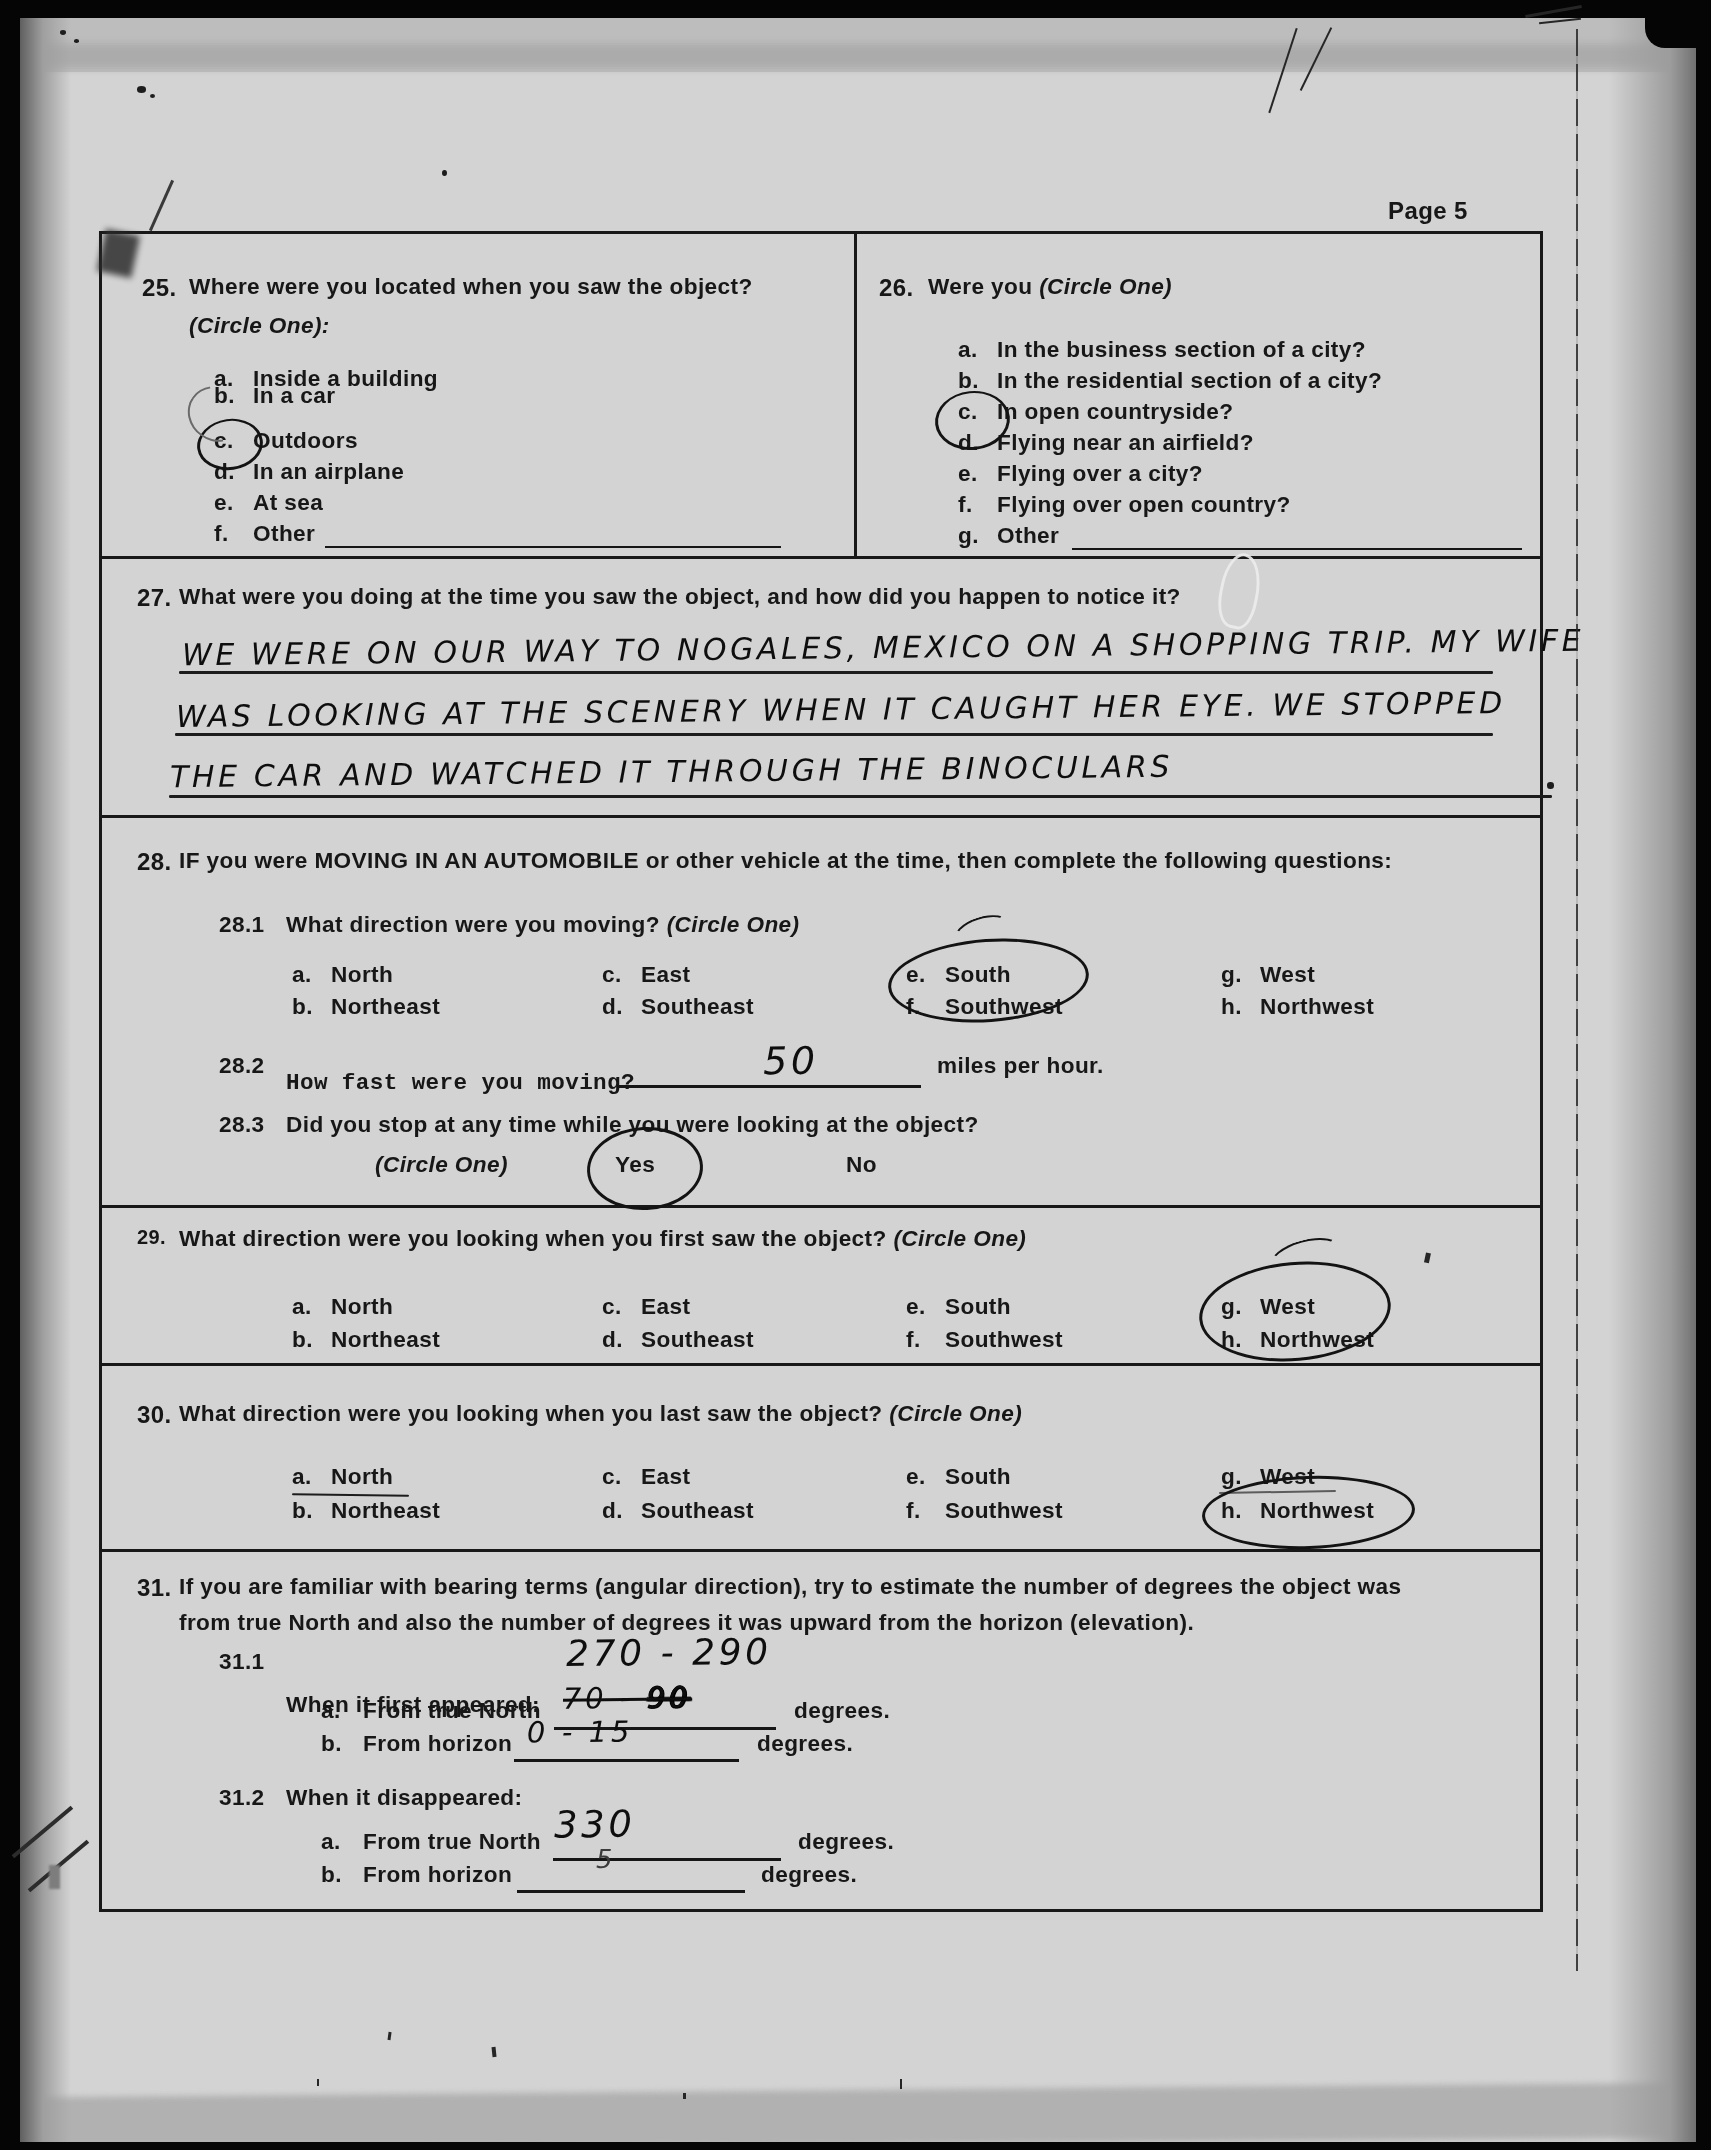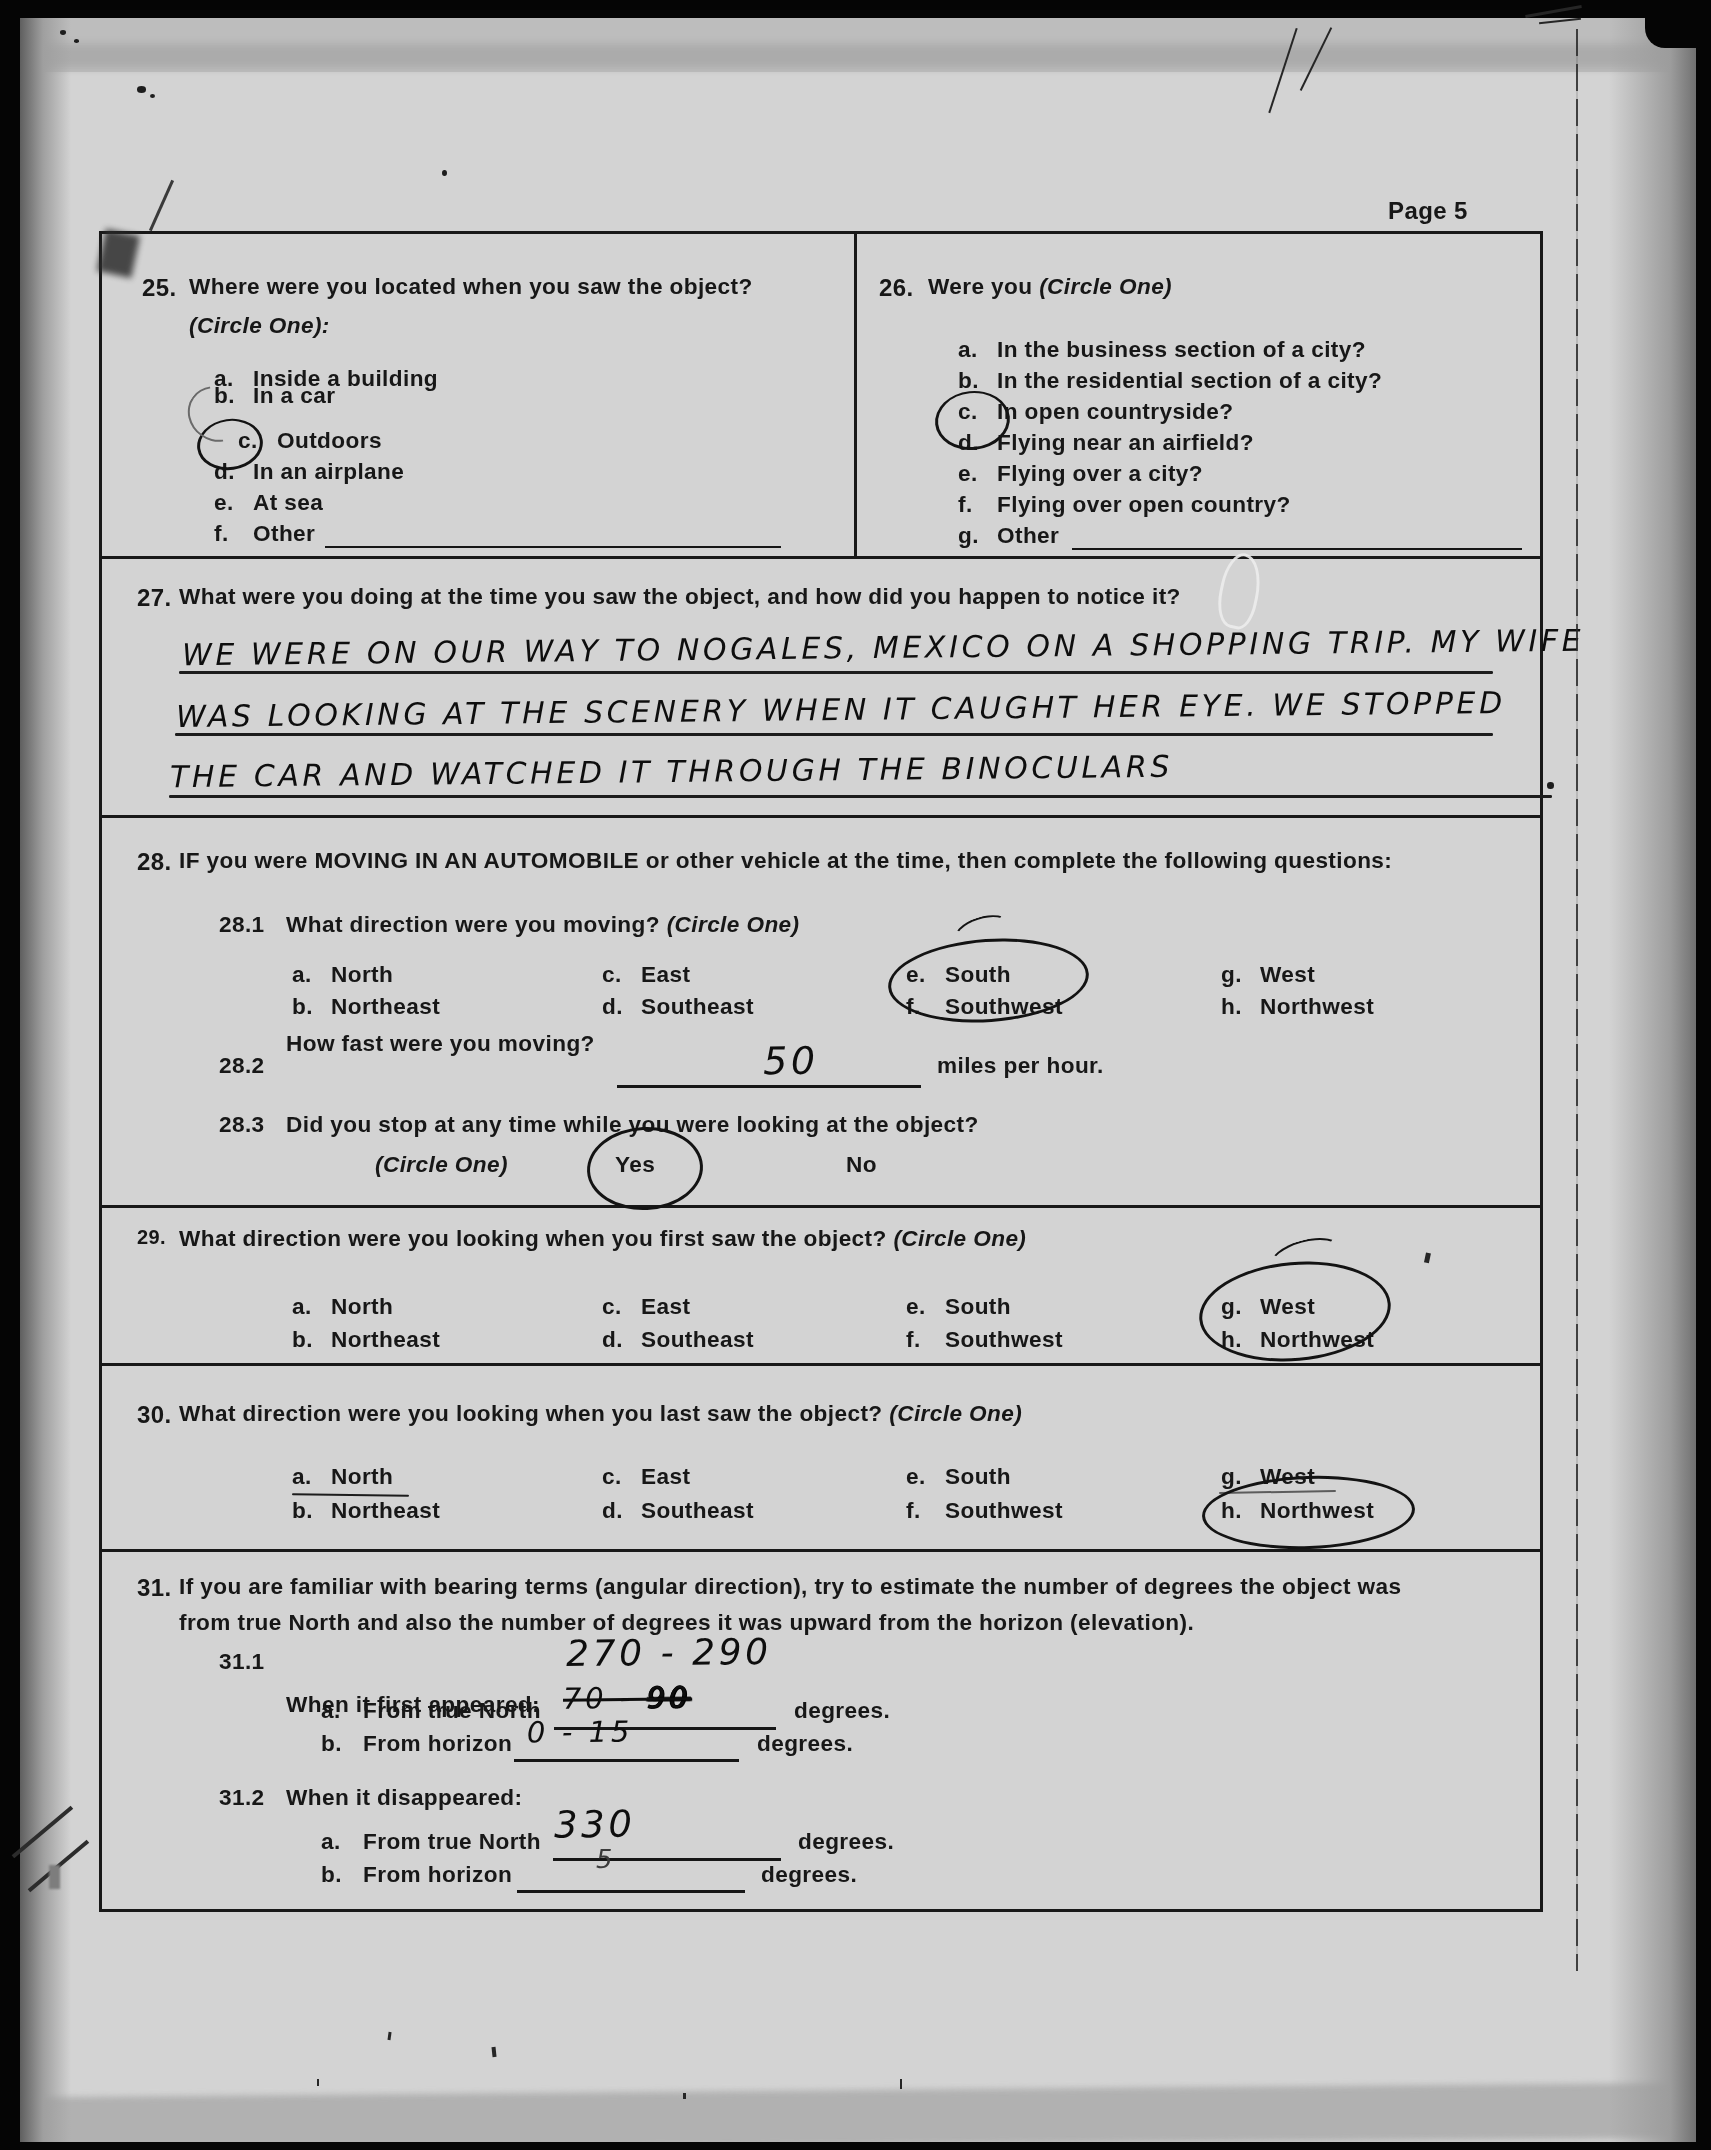--- a/index.html
+++ b/index.html
@@ -47,21 +47,21 @@
   <div class="hdiv" style="top:815px;"></div>
   <div class="hdiv" style="top:1205px;"></div>
   <div class="hdiv" style="top:1363px;"></div>
   <div class="hdiv" style="top:1549px;"></div>
 
   <div class="t" style="left:142px;top:274px;font-size:24px;">25.</div>
   <div class="t" style="left:189px;top:274px;">Where were you located when you saw the object?</div>
   <div class="t it" style="left:189px;top:313px;">(Circle One):</div>
   <div class="t" style="left:214px;top:366px;"><span class="letter">a.</span><span>Inside a building</span></div>
   <div class="t" style="left:214px;top:383px;"><span class="letter">b.</span><span>In a car</span></div>
-  <div class="t" style="left:214px;top:428px;margin-left:24px;"><span class="letter">c.</span><span>Outdoors</span></div>
+  <div class="t" style="left:214px;top:428px;"><span class="letter">c.</span><span>Outdoors</span></div>
   <div class="t" style="left:214px;top:459px;"><span class="letter">d.</span><span>In an airplane</span></div>
   <div class="t" style="left:214px;top:490px;"><span class="letter">e.</span><span>At sea</span></div>
   <div class="t" style="left:214px;top:521px;"><span class="letter">f.</span><span>Other</span></div>
   <div class="ul" style="left:325px;top:546px;width:456px;height:1.8px;"></div>
   <div class="circ" style="left:197px;top:419px;width:60px;height:46px;transform:rotate(-8deg);border-width:2.4px 3px 3px 3.6px;"></div>
   <div class="circ" style="left:187px;top:387px;width:55px;height:50px;border-color:#6a6a6a;border-top-color:transparent;border-right-color:transparent;transform:rotate(35deg);border-width:2.4px;"></div>
 
   <div class="t" style="left:879px;top:274px;font-size:24px;">26.</div>
   <div class="t" style="left:928px;top:274px;"><span>Were you</span> <span class="it">(Circle One)</span></div>
   <div class="t" style="left:958px;top:337px;"><span class="letter">a.</span><span>In the business section of a city?</span></div>
@@ -95,21 +95,21 @@
   <div class="t" style="left:906px;top:962px;"><span class="letter">e.</span><span>South</span></div>
   <div class="t" style="left:1221px;top:962px;"><span class="letter">g.</span><span>West</span></div>
   <div class="t" style="left:292px;top:994px;"><span class="letter">b.</span><span>Northeast</span></div>
   <div class="t" style="left:602px;top:994px;"><span class="letter">d.</span><span>Southeast</span></div>
   <div class="t" style="left:906px;top:994px;"><span class="letter">f.</span><span>Southwest</span></div>
   <div class="t" style="left:1221px;top:994px;"><span class="letter">h.</span><span>Northwest</span></div>
   <div class="circ" style="left:888px;top:939px;width:195px;height:77px;transform:rotate(-4deg);border-width:3px 3.6px 3.6px 3px;"></div>
   <div class="tail" style="left:953px;top:917px;width:54px;height:26px;transform:rotate(-18deg);"></div>
 
   <div class="t" style="left:219px;top:1053px;">28.2</div>
-  <div class="t" style="left:286px;top:1031px;">How fast were you moving?</div>
+  <div class="t" style="left:286px;top:1071px;font-family:Liberation Mono, monospace;">How fast were you moving?</div>
   <div class="ul" style="left:617px;top:1085px;width:304px;height:3px;"></div>
   <div class="hw" style="left:763px;top:1039px;font-size:38px;">50</div>
   <div class="t" style="left:937px;top:1053px;">miles per hour.</div>
 
   <div class="t" style="left:219px;top:1112px;">28.3</div>
   <div class="t" style="left:286px;top:1112px;">Did you stop at any time while you were looking at the object?</div>
   <div class="t it" style="left:375px;top:1152px;">(Circle One)</div>
   <div class="t" style="left:615px;top:1152px;">Yes</div>
   <div class="t" style="left:846px;top:1152px;">No</div>
   <div class="circ" style="left:587px;top:1127px;width:110px;height:77px;transform:rotate(-3deg);border-width:3px 3.6px 3.6px 3px;"></div>

